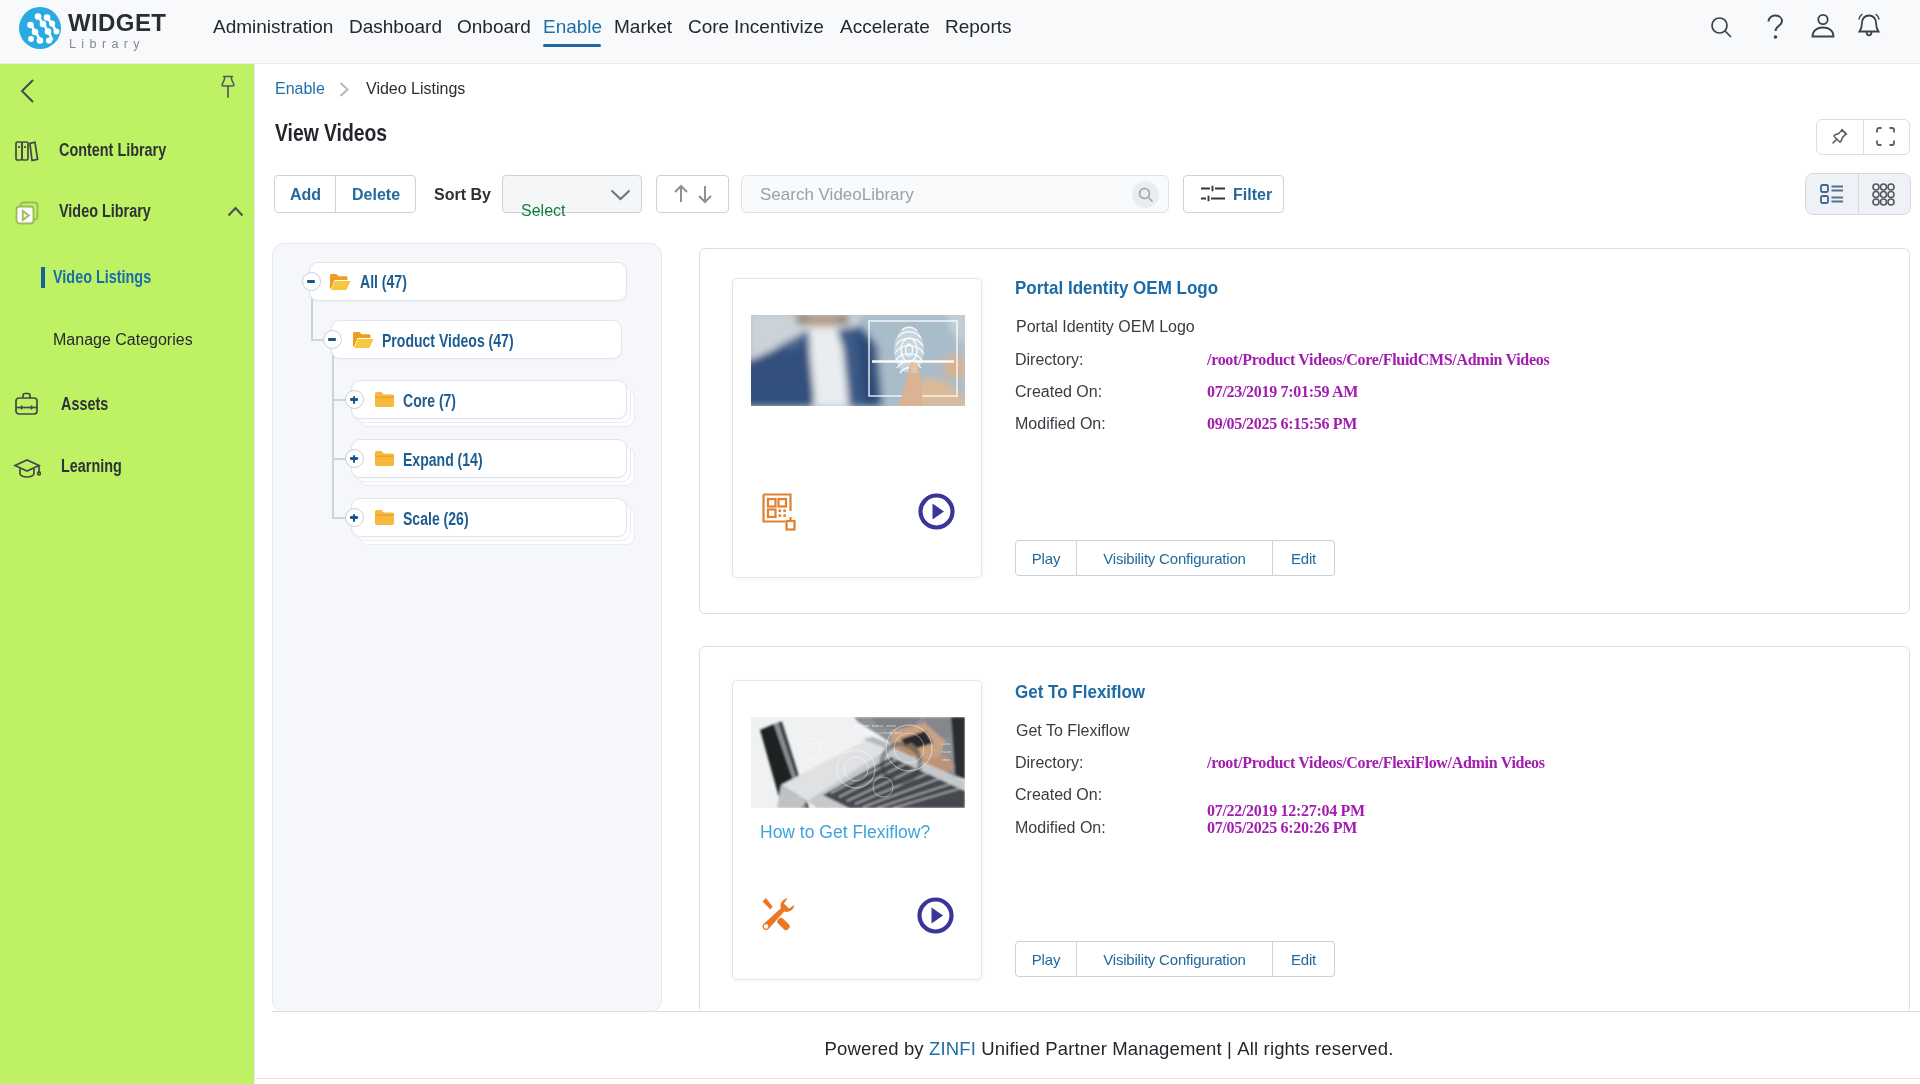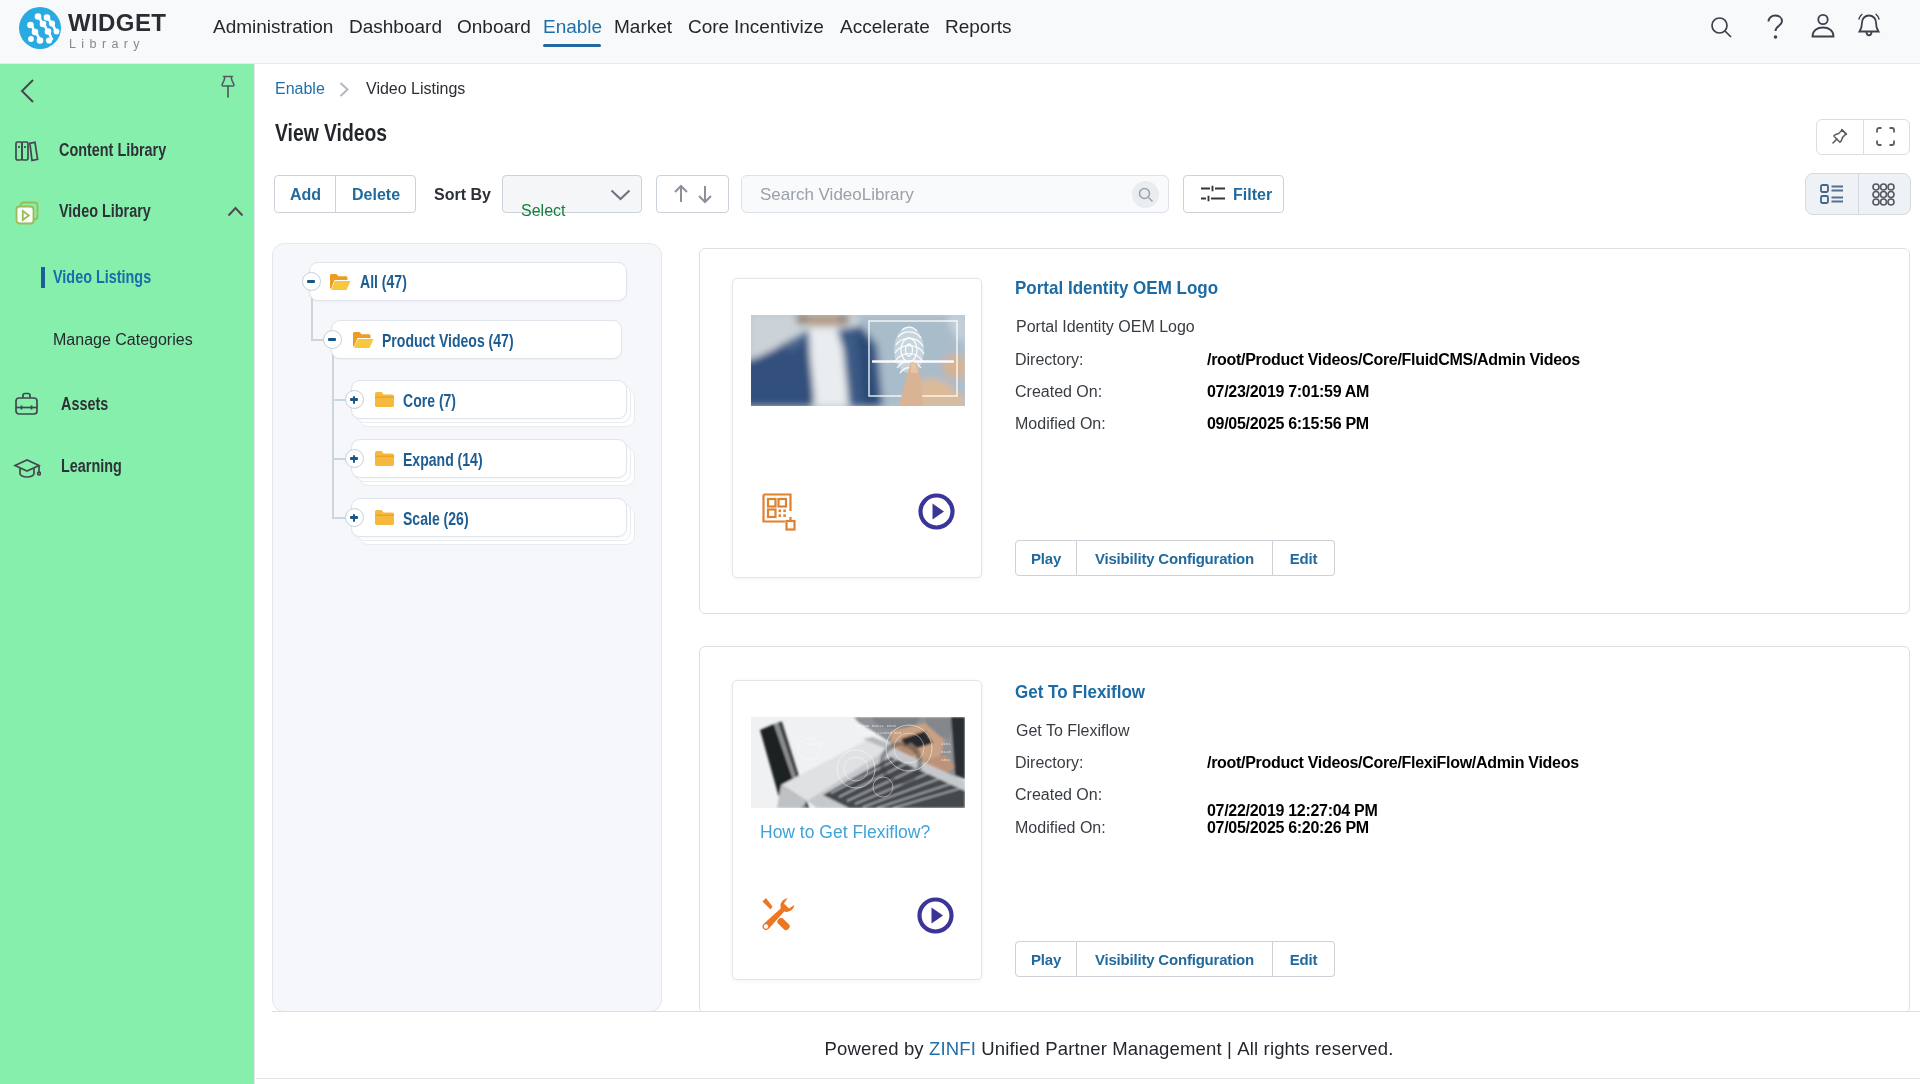--- a/index.html
+++ b/index.html
@@ -13,21 +13,21 @@
   font-size:19px; color:#23272e; font-weight:500; white-space:nowrap; }
 .nav-active { color:#1e6fa7; }
 #enable-underline { position:absolute; left:543px; top:44px; width:58px; height:3px;
   background:#2368a2; border-radius:2px; }
 #brand1 { position:absolute; left:68px; top:9px; font-size:24px; font-weight:800;
   color:#2a2d32; letter-spacing:0.4px; }
 #brand2 { position:absolute; left:69px; top:37px; font-size:12.5px; color:#85898e;
   letter-spacing:5.4px; }
 
 #sidebar { position:absolute; left:0; top:64px; width:255px; height:1020px;
-  background:#86efac; border-right:1px solid #e7e8ea; }
+  background:#bef264; border-right:1px solid #e7e8ea; }
 .srow { position:absolute; font-size:18px; color:#2f3237; font-weight:700; white-space:nowrap; transform:scaleX(0.8); transform-origin:left center; }
 
 .bc { position:absolute; font-size:16px; white-space:nowrap; }
 #h1 { position:absolute; left:275px; top:120px; font-size:23px; font-weight:700; color:#22262c; transform:scaleX(0.84); transform-origin:left top; }
 
 .btn { position:absolute; background:#fff; border:1px solid #ccd2d9; border-radius:4px; }
 .btxt { font-size:16px; color:#226a9e; font-weight:700; }
 
 #treepanel { position:absolute; left:272px; top:243px; width:390px; height:769px;
   background:#f5f7fa; border:1px solid #e3e8ee; border-radius:12px; }
@@ -43,24 +43,24 @@
   background:#17578c; border-radius:1px; }
 .ttext { position:absolute; font-size:18px; font-weight:700; color:#1d5d92; white-space:nowrap; transform:scaleX(0.78); transform-origin:left center; }
 
 .card { position:absolute; left:699px; width:1211px; background:#fff;
   border:1px solid #dcdfe3; border-radius:6px; }
 .thumb { position:absolute; left:732px; width:250px; height:300px; background:#fff;
   border:1px solid #e3e5e7; border-radius:5px; box-shadow:0 1px 4px rgba(0,0,0,0.05); }
 .vlink { position:absolute; left:760px; font-size:17.5px; color:#3ea3da; line-height:20.5px; }
 .ctitle { position:absolute; left:1015px; font-size:19px; font-weight:700; color:#1c6ba5; transform:scaleX(0.895); transform-origin:left center; }
 .crow { position:absolute; font-size:16px; color:#383c42; white-space:nowrap; }
-.cval { font-weight:700; color:#000000; letter-spacing:-0.3px; }
+.cval { font-weight:700; color:#a21caf; letter-spacing:-0.3px;font-family:Liberation Serif, serif; }
 .bgroup { position:absolute; left:1015px; display:flex; }
 .bgroup div { height:36px; background:#fff; border:1px solid #cbd1d7; display:flex;
-  align-items:center; justify-content:center; font-size:15px; letter-spacing:-0.2px; font-weight:700; color:#226a9e; }
+  align-items:center; justify-content:center; font-size:15px; letter-spacing:-0.2px; font-weight:400; color:#226a9e; }
 .bgroup div:first-child { border-radius:4px 0 0 4px; }
 .bgroup div:last-child { border-radius:0 4px 4px 0; }
 .bgroup div + div { border-left:none; }
 #footer { position:absolute; left:1109px; top:1038px; transform:translateX(-50%);
   font-size:18.5px; letter-spacing:0.15px; color:#23272d; white-space:nowrap; }
 </style>
 </head>
 <body>
 
 <div id="hdr">

